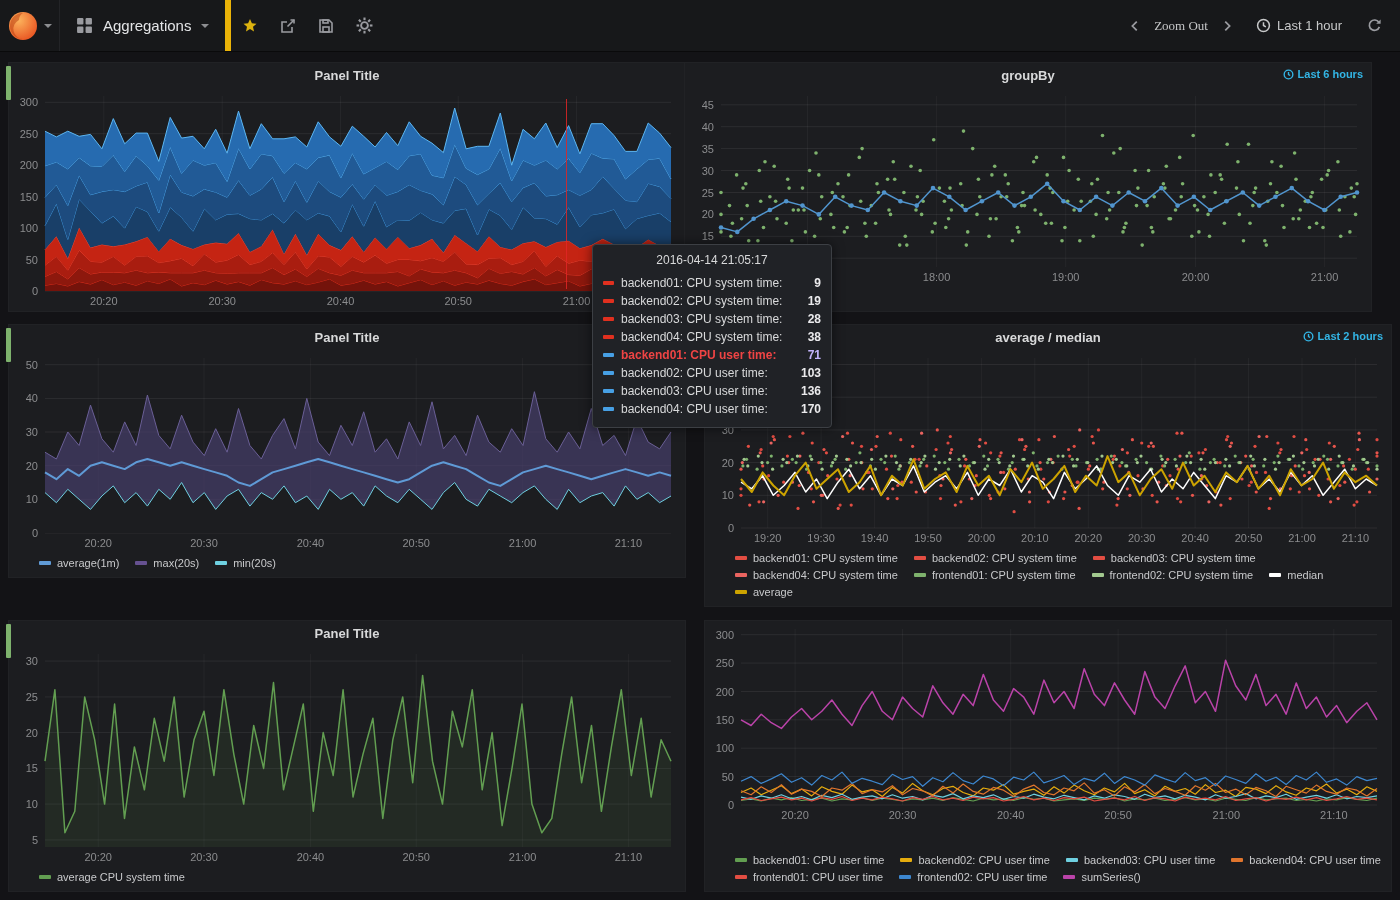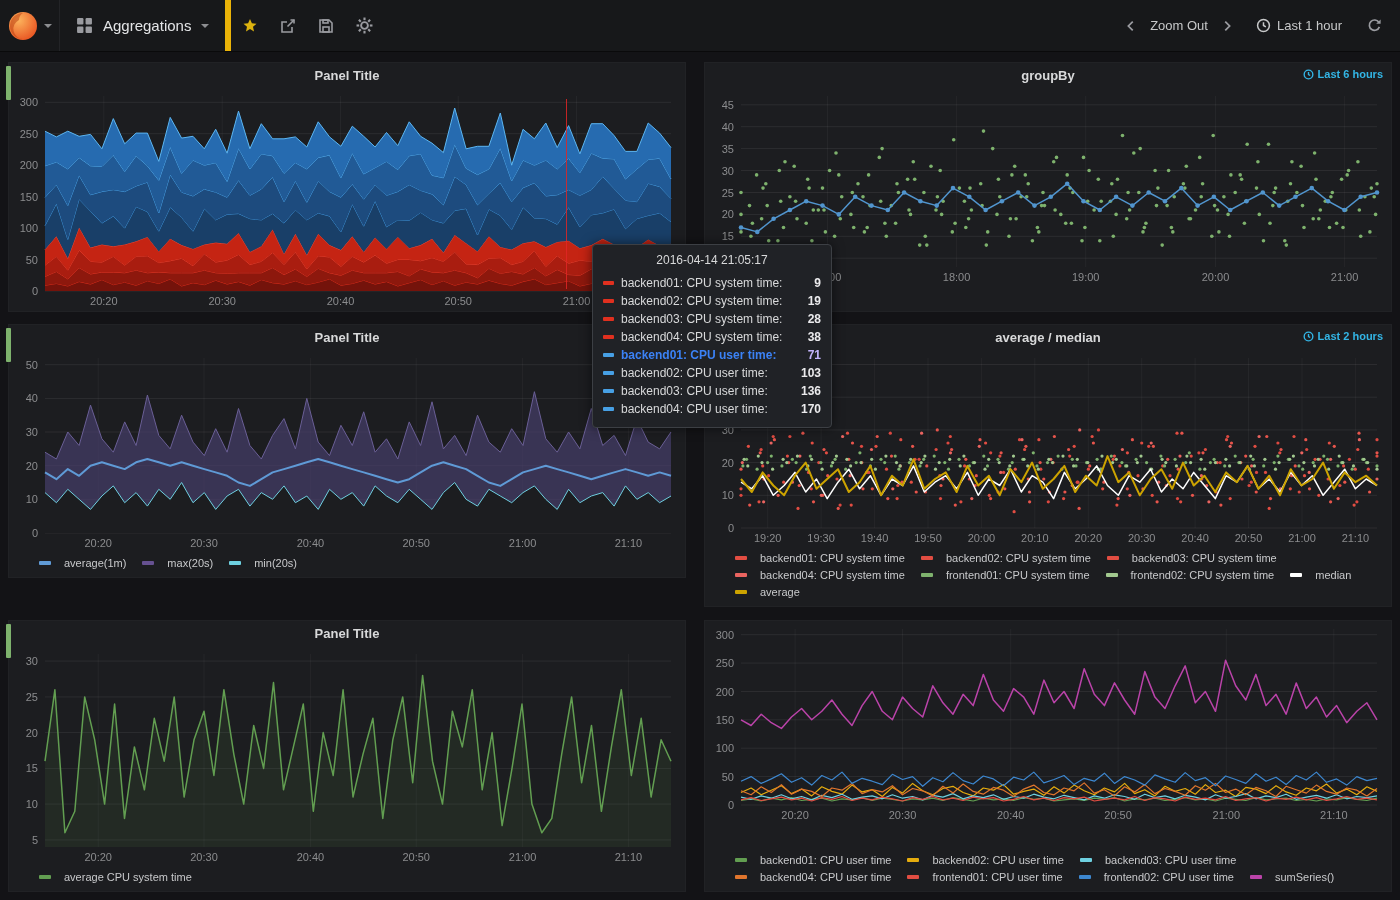--- a/index.html
+++ b/index.html
@@ -4,45 +4,45 @@
 <style>
   *{box-sizing:border-box}
   body{margin:0;width:1400px;height:900px;background:#131316;font-family:"Liberation Sans",sans-serif;color:#d8d9da;overflow:hidden}
   
   .navbar{height:52px;background:#17181a;border-bottom:1px solid #0a0a0b;display:flex;align-items:center}
   .logo-block{width:60px;height:100%;display:flex;align-items:center;justify-content:center;gap:5px;border-right:1px solid #232427;cursor:pointer}
   .dash-picker{height:100%;display:flex;align-items:center;gap:10px;padding:0 16px;border-right:6px solid #eab308;cursor:pointer;font-size:15px;color:#e3e4e6}
   .nav-icon-btn{width:38px;height:52px;display:flex;align-items:center;justify-content:center;background:none;border:none;cursor:pointer;color:#9a9ba0;padding:0}
   .nav-icon-btn.star{color:#dcb30f}
   .nav-right{margin-left:auto;display:flex;align-items:center;gap:2px;padding-right:14px;font-size:13px;color:#c7c8c9}
-  .txt-btn{background:none;border:none;color:#c7c8c9;font-size:13px;cursor:pointer;padding:4px 4px;font-family:Liberation Sans, sans-serif}
+  .txt-btn{background:none;border:none;color:#c7c8c9;font-size:13px;cursor:pointer;padding:4px 4px;font-family:Liberation Serif, serif}
   .time-btn{display:flex;align-items:center;gap:6px;margin-left:14px;cursor:pointer}
   .refresh-btn{margin-left:18px}
   .caret{width:0;height:0;border-left:4px solid transparent;border-right:4px solid transparent;border-top:4px solid #8d8e91;display:inline-block}
   
   .dashboard{position:relative;width:1400px;height:848px}
   .panel{position:absolute;background:#1c1d20;border:1px solid rgba(255,255,255,0.025);display:flex;flex-direction:column}
   .panel-header{height:25px;position:relative;display:flex;align-items:center;justify-content:center;flex:none}
   .panel-title{font-size:13px;font-weight:700;color:#d8d9da;cursor:pointer}
   .override{position:absolute;right:8px;top:5px;font-size:11px;font-weight:700;color:#33b5e5;display:flex;align-items:center;gap:4px}
   .chart{flex:1 1 auto;min-height:0;position:relative}
   .legend{flex:none;display:flex;flex-wrap:wrap;gap:1px 16px;padding:2px 8px 6px 30px;font-size:11px;color:#c8c9cb;line-height:16px}
   .legend:empty{display:none}
-  .leg-item{display:flex;align-items:center;gap:13px;cursor:pointer;white-space:nowrap}
+  .leg-item{display:flex;align-items:center;gap:6px;cursor:pointer;white-space:nowrap}
   .leg-item i{width:12px;height:4px;border-radius:1px;display:inline-block;flex:none}
   .row-tab{position:absolute;left:6px;width:5px;height:34px;background:#7eb26d;border-radius:1px;cursor:pointer;z-index:3}
   .crosshair{position:absolute;left:566px;top:47px;width:1px;height:190px;background:rgba(224,38,38,0.85);z-index:5}
   
   .tooltip{position:absolute;left:592px;top:192px;width:240px;background:#202226;border:1px solid #3c3f44;border-radius:4px;padding:8px 10px 9px;z-index:10;box-shadow:0 0 12px rgba(0,0,0,.55);font-size:12px}
   .t-title{text-align:center;margin-bottom:7px;color:#d8d9da}
   .t-row{display:flex;align-items:center;height:18px}
   .t-row i{width:11px;height:4px;border-radius:1px;flex:none}
   .t-label{flex:1;margin-left:7px;white-space:nowrap;color:#d8d9da}
   .t-value{font-weight:700;color:#eaeaec}
-  .t-row.bold .t-label{font-weight:700;color:#3b82f6}
+  .t-row.bold .t-label{font-weight:700;color:#ef4444}
   .t-row.bold .t-value{color:#c4b5fd}
   svg text{font-family:"Liberation Sans",sans-serif}
 </style>
 </head>
 <body>
 
 <nav class="navbar">
   <div class="logo-block">
     <svg width="32" height="32" viewBox="0 0 32 32">
       <defs>
@@ -180,21 +180,21 @@
           <path d="M36 109.3L47.4 96.7L58.8 117.5L70.1 87.3L81.5 106.8L92.9 103.6L104.3 101.7L115.7 103.6L127.1 98L138.4 94.2L149.8 125L161.2 86.6L172.6 104.2L184 108L195.3 101.1L206.7 104.2L218.1 109.3L229.5 92.3L240.9 107.4L252.3 101.1L263.6 89.1L275 113.7L286.4 92.9L297.8 114.3L309.2 92.9L320.5 103.6L331.9 109.3L343.3 96.1L354.7 111.2L366.1 96.7L377.5 107.4L388.8 103.6L400.2 96.7L411.6 102.4L423 106.1L434.4 116.8L445.7 88.5L457.1 96.7L468.5 116.8L479.9 105.5L491.3 94.8L502.7 113.7L514 99.8L525.4 94.8L536.8 108L548.2 106.8L559.6 101.7L570.9 107.4L582.3 101.7L593.7 88.5L605.1 100.5L616.5 112.4L627.9 113.7L639.2 95.4L650.6 98.6L662 110.5L662 133.8L650.6 125L639.2 127.5L627.9 130.7L616.5 140.7L605.1 121.2L593.7 125L582.3 126.9L570.9 138.8L559.6 119.3L548.2 136.3L536.8 130.7L525.4 130L514 119.3L502.7 141.4L491.3 127.5L479.9 121.2L468.5 147L457.1 120.6L445.7 122.5L434.4 135.1L423 131.9L411.6 124.4L400.2 132.5L388.8 131.9L377.5 138.8L366.1 113L354.7 138.2L343.3 116.2L331.9 143.9L320.5 128.1L309.2 125L297.8 131.9L286.4 121.9L275 135.1L263.6 125.6L252.3 131.9L240.9 130.7L229.5 125.6L218.1 126.3L206.7 131.9L195.3 120.6L184 143.2L172.6 129.4L161.2 119.3L149.8 143.2L138.4 123.7L127.1 118.7L115.7 140.1L104.3 128.1L92.9 135.1L81.5 123.1L70.1 111.2L58.8 151.4L47.4 115.6L36 137.6Z" fill="#1d4b7e" fill-opacity="1"></path>
           <path d="M36 109.3L47.4 96.7L58.8 117.5L70.1 87.3L81.5 106.8L92.9 103.6L104.3 101.7L115.7 103.6L127.1 98L138.4 94.2L149.8 125L161.2 86.6L172.6 104.2L184 108L195.3 101.1L206.7 104.2L218.1 109.3L229.5 92.3L240.9 107.4L252.3 101.1L263.6 89.1L275 113.7L286.4 92.9L297.8 114.3L309.2 92.9L320.5 103.6L331.9 109.3L343.3 96.1L354.7 111.2L366.1 96.7L377.5 107.4L388.8 103.6L400.2 96.7L411.6 102.4L423 106.1L434.4 116.8L445.7 88.5L457.1 96.7L468.5 116.8L479.9 105.5L491.3 94.8L502.7 113.7L514 99.8L525.4 94.8L536.8 108L548.2 106.8L559.6 101.7L570.9 107.4L582.3 101.7L593.7 88.5L605.1 100.5L616.5 112.4L627.9 113.7L639.2 95.4L650.6 98.6L662 110.5" fill="none" stroke="#47a0e5" stroke-width="1" stroke-linejoin="round"></path>
           <path d="M36 77.8L47.4 74L58.8 81L70.1 69.6L81.5 77.8L92.9 78.5L104.3 67.1L115.7 83.5L127.1 67.8L138.4 77.8L149.8 92.3L161.2 59L172.6 85.4L184 72.2L195.3 77.2L206.7 74.7L218.1 93.5L229.5 60.2L240.9 81L252.3 65.9L263.6 67.8L275 85.4L286.4 74.7L297.8 81L309.2 69.6L320.5 67.1L331.9 89.8L343.3 65.2L354.7 86L366.1 79.7L377.5 73.4L388.8 81.6L400.2 67.8L411.6 65.9L423 87.3L434.4 89.8L445.7 56.4L457.1 80.3L468.5 86.6L479.9 81L491.3 60.2L502.7 92.9L514 72.2L525.4 77.2L536.8 72.2L548.2 81L559.6 70.3L570.9 84.7L582.3 65.2L593.7 70.3L605.1 70.9L616.5 91L627.9 81L639.2 71.5L650.6 70.3L662 91L662 110.5L650.6 98.6L639.2 95.4L627.9 113.7L616.5 112.4L605.1 100.5L593.7 88.5L582.3 101.7L570.9 107.4L559.6 101.7L548.2 106.8L536.8 108L525.4 94.8L514 99.8L502.7 113.7L491.3 94.8L479.9 105.5L468.5 116.8L457.1 96.7L445.7 88.5L434.4 116.8L423 106.1L411.6 102.4L400.2 96.7L388.8 103.6L377.5 107.4L366.1 96.7L354.7 111.2L343.3 96.1L331.9 109.3L320.5 103.6L309.2 92.9L297.8 114.3L286.4 92.9L275 113.7L263.6 89.1L252.3 101.1L240.9 107.4L229.5 92.3L218.1 109.3L206.7 104.2L195.3 101.1L184 108L172.6 104.2L161.2 86.6L149.8 125L138.4 94.2L127.1 98L115.7 103.6L104.3 101.7L92.9 103.6L81.5 106.8L70.1 87.3L58.8 117.5L47.4 96.7L36 109.3Z" fill="#215a96" fill-opacity="1"></path>
           <path d="M36 77.8L47.4 74L58.8 81L70.1 69.6L81.5 77.8L92.9 78.5L104.3 67.1L115.7 83.5L127.1 67.8L138.4 77.8L149.8 92.3L161.2 59L172.6 85.4L184 72.2L195.3 77.2L206.7 74.7L218.1 93.5L229.5 60.2L240.9 81L252.3 65.9L263.6 67.8L275 85.4L286.4 74.7L297.8 81L309.2 69.6L320.5 67.1L331.9 89.8L343.3 65.2L354.7 86L366.1 79.7L377.5 73.4L388.8 81.6L400.2 67.8L411.6 65.9L423 87.3L434.4 89.8L445.7 56.4L457.1 80.3L468.5 86.6L479.9 81L491.3 60.2L502.7 92.9L514 72.2L525.4 77.2L536.8 72.2L548.2 81L559.6 70.3L570.9 84.7L582.3 65.2L593.7 70.3L605.1 70.9L616.5 91L627.9 81L639.2 71.5L650.6 70.3L662 91" fill="none" stroke="#52aced" stroke-width="1" stroke-linejoin="round"></path>
           <path d="M36 43.2L47.4 48.9L58.8 43.2L70.1 48.3L81.5 46.4L92.9 60.8L104.3 30.6L115.7 55.8L127.1 45.1L138.4 45.1L149.8 73.4L161.2 29.4L172.6 50.1L184 48.3L195.3 60.8L206.7 41.3L218.1 65.2L229.5 23.1L240.9 60.8L252.3 35.7L263.6 50.8L275 50.8L286.4 48.9L297.8 59L309.2 33.8L320.5 48.9L331.9 58.3L343.3 38.2L354.7 48.3L366.1 59L377.5 44.5L388.8 57.7L400.2 33.8L411.6 48.3L423 55.2L434.4 64.6L445.7 20L457.1 60.8L468.5 58.3L479.9 58.3L491.3 25L502.7 77.2L514 41.3L525.4 50.8L536.8 35L548.2 59.6L559.6 37.6L570.9 65.9L582.3 35.7L593.7 35.7L605.1 47.6L616.5 63.4L627.9 63.4L639.2 35L650.6 45.1L662 59.6L662 91L650.6 70.3L639.2 71.5L627.9 81L616.5 91L605.1 70.9L593.7 70.3L582.3 65.2L570.9 84.7L559.6 70.3L548.2 81L536.8 72.2L525.4 77.2L514 72.2L502.7 92.9L491.3 60.2L479.9 81L468.5 86.6L457.1 80.3L445.7 56.4L434.4 89.8L423 87.3L411.6 65.9L400.2 67.8L388.8 81.6L377.5 73.4L366.1 79.7L354.7 86L343.3 65.2L331.9 89.8L320.5 67.1L309.2 69.6L297.8 81L286.4 74.7L275 85.4L263.6 67.8L252.3 65.9L240.9 81L229.5 60.2L218.1 93.5L206.7 74.7L195.3 77.2L184 72.2L172.6 85.4L161.2 59L149.8 92.3L138.4 77.8L127.1 67.8L115.7 83.5L104.3 67.1L92.9 78.5L81.5 77.8L70.1 69.6L58.8 81L47.4 74L36 77.8Z" fill="#266bb0" fill-opacity="1"></path>
           <path d="M36 43.2L47.4 48.9L58.8 43.2L70.1 48.3L81.5 46.4L92.9 60.8L104.3 30.6L115.7 55.8L127.1 45.1L138.4 45.1L149.8 73.4L161.2 29.4L172.6 50.1L184 48.3L195.3 60.8L206.7 41.3L218.1 65.2L229.5 23.1L240.9 60.8L252.3 35.7L263.6 50.8L275 50.8L286.4 48.9L297.8 59L309.2 33.8L320.5 48.9L331.9 58.3L343.3 38.2L354.7 48.3L366.1 59L377.5 44.5L388.8 57.7L400.2 33.8L411.6 48.3L423 55.2L434.4 64.6L445.7 20L457.1 60.8L468.5 58.3L479.9 58.3L491.3 25L502.7 77.2L514 41.3L525.4 50.8L536.8 35L548.2 59.6L559.6 37.6L570.9 65.9L582.3 35.7L593.7 35.7L605.1 47.6L616.5 63.4L627.9 63.4L639.2 35L650.6 45.1L662 59.6" fill="none" stroke="#5cb6f2" stroke-width="1" stroke-linejoin="round"></path>
         </svg></div>
 
   </section>
 
-  <section class="panel" style="left:704px;top:10px;width:688px;height:250px">
+  <section class="panel" style="left:684px;top:10px;width:688px;height:250px">
     <header class="panel-header">
       <span class="panel-title">groupBy</span>
       <span class="override">
         <svg width="11" height="11" viewBox="0 0 16 16" fill="none" stroke="#33b5e5" stroke-width="2">
             <circle cx="8" cy="8" r="6.3"></circle>
             <path d="M8 4.5 V8 L10.5 9.5"></path>
           </svg>
         <span>Last 6 hours</span>
       </span>
     </header>

